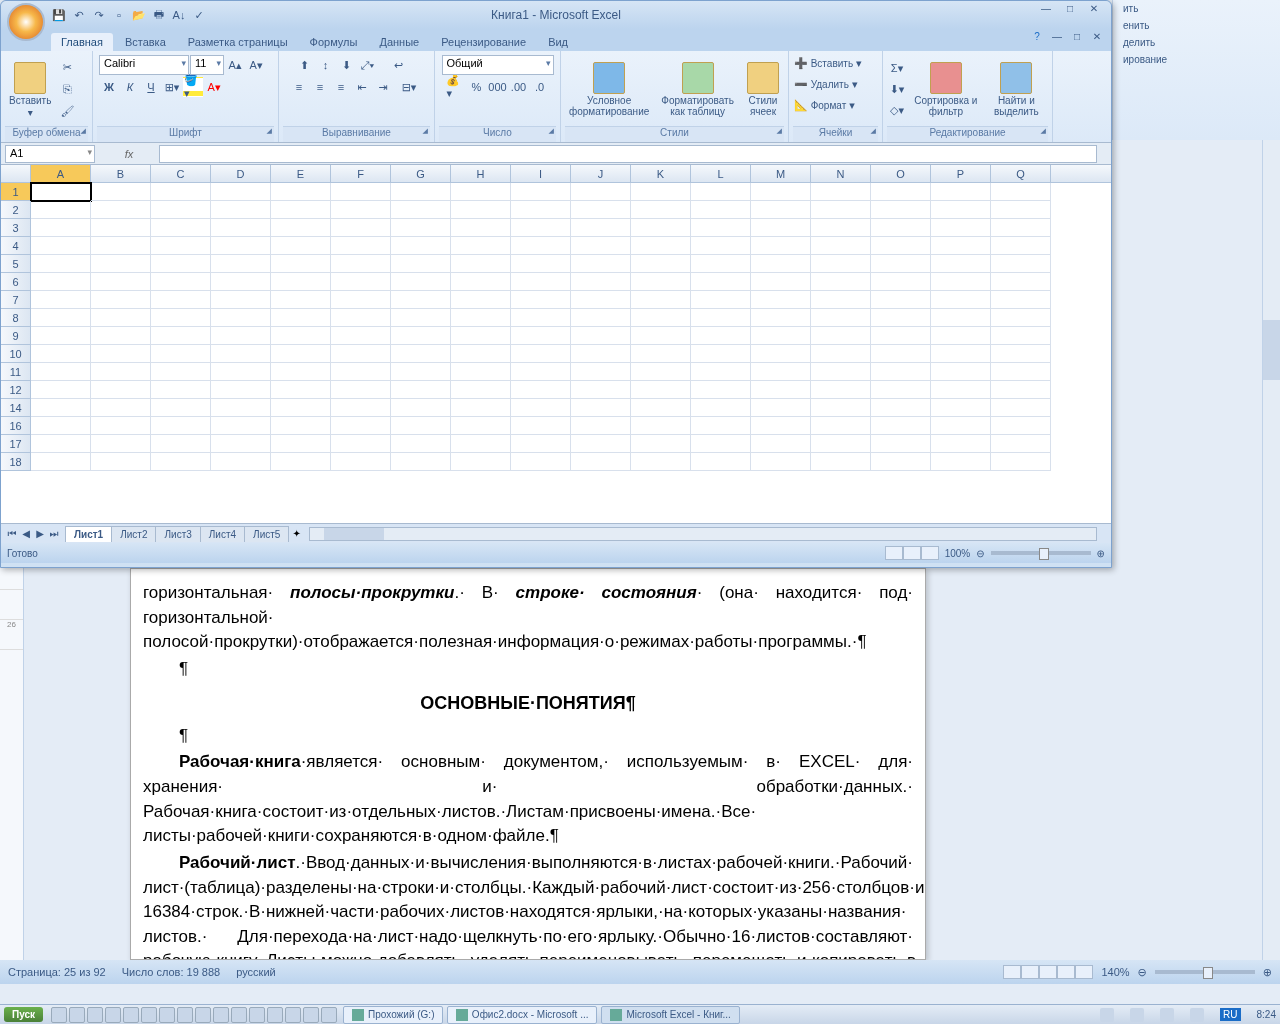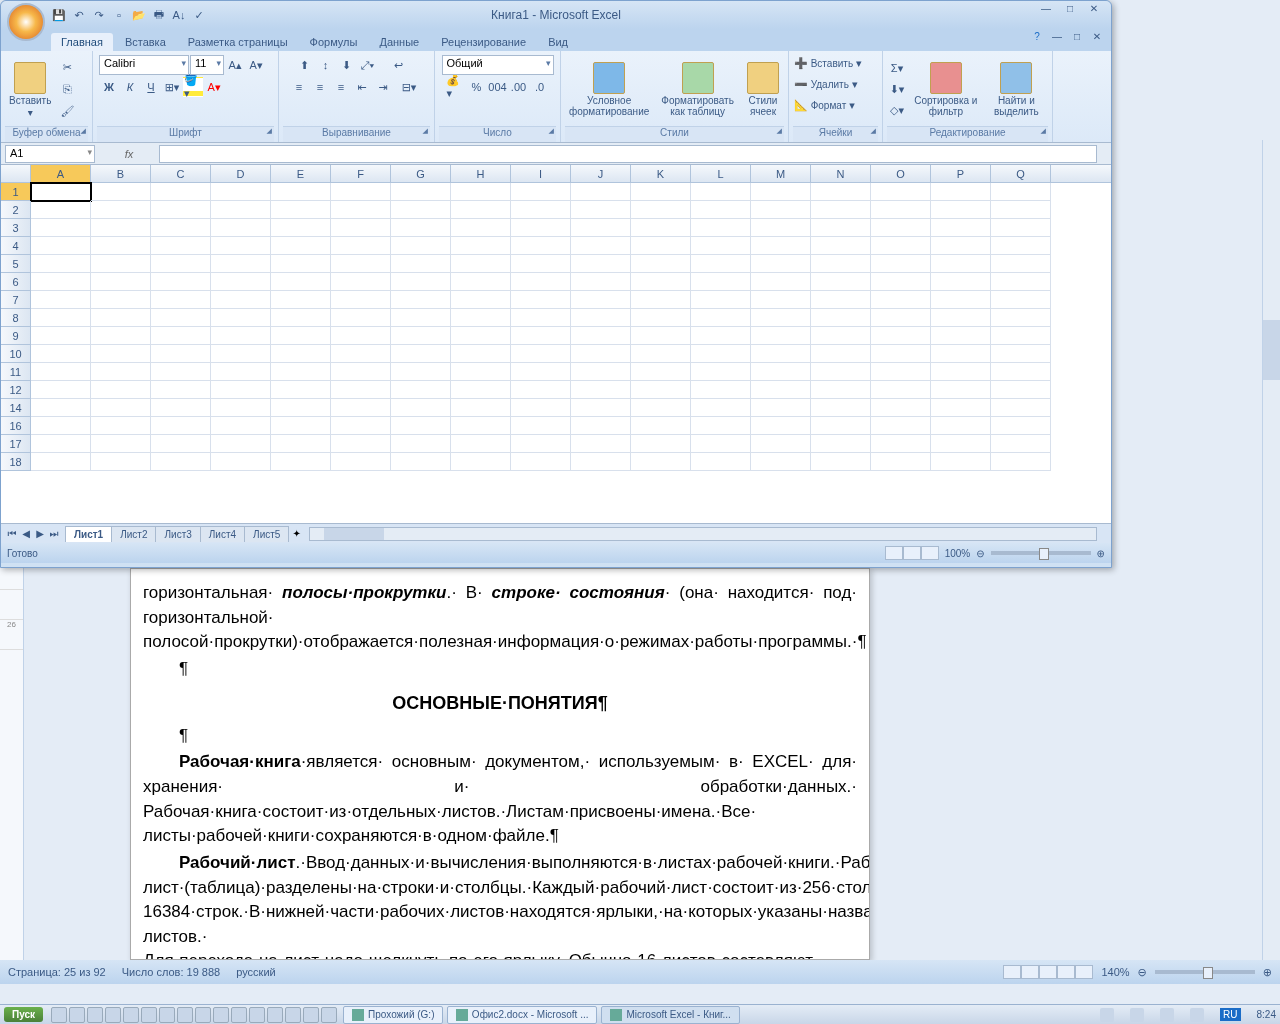--- a/index.html
+++ b/index.html
@@ -56,21 +56,21 @@
 .view-btns span { width:18px; height:14px; border:1px solid #a8bad0; background:#e8f0fb; }
 .zoom-slider { width:100px; height:4px; background:#a8bad0; position:relative; }
 .zoom-slider::before{content:"";position:absolute;left:48px;top:-3px;width:8px;height:10px;background:#e8f0fb;border:1px solid #888;}
 
 
 .word-bg { position:absolute; top:0; left:0; width:1280px; height:1004px; background:#e4ecf6; }
 .word-right-rib { position:absolute; top:0; right:0; width:168px; height:140px; background:linear-gradient(#eaf2fb,#dce9f8); border-left:1px solid #c0d2e8; }
 .word-right-rib .m{font-size:10px;color:#3b5a85;padding:3px 10px;}
 .word-ruler-v { position:absolute; left:0; top:140px; width:24px; bottom:44px; background:#f5f8fc; border-right:1px solid #c0d2e8; }
 .word-ruler-v .tick{height:30px;font-size:8px;color:#888;text-align:center;border-bottom:1px solid #ddd;}
-.word-page { position:absolute; left:130px; top:568px; width:740px; bottom:44px; background:#fff; border:1px solid #aaa; box-shadow:2px 2px 6px rgba(0,0,0,.2); padding:10px 12px; font-family:Calibri,sans-serif; font-size:17px; line-height:1.45; color:#000; overflow:hidden; text-align:justify;}
+.word-page { position:absolute; left:130px; top:568px; width:796px; bottom:44px; background:#fff; border:1px solid #aaa; box-shadow:2px 2px 6px rgba(0,0,0,.2); padding:10px 12px; font-family:Calibri,sans-serif; font-size:17px; line-height:1.45; color:#000; overflow:hidden; text-align:justify;}
 .word-page .dots { letter-spacing:0; }
 .word-page h3 { text-align:center; font-size:18px; font-weight:bold; margin:8px 0; }
 .word-page p { margin:2px 0; }
 .word-page .indent { text-indent:36px; }
 .word-scroll { position:absolute; right:0; top:140px; width:18px; bottom:44px; background:#e4ecf5; border-left:1px solid #c0d2e8; }
 .word-scroll .thumb{position:absolute;top:180px;width:100%;height:60px;background:#c8d6e8;}
 .word-status { position:absolute; bottom:20px; left:0; right:0; height:24px; background:linear-gradient(#d6e5f5,#bcd4ee); display:flex; align-items:center; font-size:11px; color:#3b5a85; padding:0 8px; gap:16px; }
 .word-status .r { margin-left:auto; display:flex; gap:8px; align-items:center; }
 
 
@@ -80,20 +80,26 @@
 .ql span { width:16px; height:16px; background:#c8d6e8; border:1px solid #9ab; border-radius:2px; }
 .task { padding:2px 8px; background:#e8f0fb; border:1px solid #9ab2d0; margin:0 2px; border-radius:2px; color:#3b5a85; display:flex; gap:4px; align-items:center; max-width:150px; overflow:hidden; white-space:nowrap; }
 .task.active { background:#d0dff0; }
 .tray { margin-left:auto; display:flex; gap:16px; padding:0 4px; align-items:center; color:#3b5a85; }
 .tray span.ic{width:14px;height:14px;background:#c8d6e8;border-radius:2px;}
 </style>
 </head>
 <body>
 
 <div class="word-bg">
+  <div class="word-right-rib">
+    <div class="m">ить</div>
+    <div class="m">енить</div>
+    <div class="m">делить</div>
+    <div class="m">ирование</div>
+  </div>
   <div class="word-ruler-v">
       <div class="tick">18</div>
       <div class="tick"></div>
       <div class="tick">19</div>
       <div class="tick"></div>
       <div class="tick">20</div>
       <div class="tick"></div>
       <div class="tick">21</div>
       <div class="tick"></div>
       <div class="tick">22</div>
@@ -232,21 +238,21 @@
         </div>
       </div>
       <div class="group-label">Выравнивание</div>
     </div>
     <div class="group" style="width:126px;">
       <div class="group-body" style="flex-direction:column;gap:2px;padding:2px;">
         <div class="combo" style="width:112px;">Общий</div>
         <div class="btn-row">
           <div class="sm-btn">💰▾</div>
           <div class="sm-btn">%</div>
-          <div class="sm-btn">004</div>
+          <div class="sm-btn">000</div>
           <div class="sm-btn">.00</div>
           <div class="sm-btn">.0</div>
         </div>
       </div>
       <div class="group-label">Число</div>
     </div>
     <div class="group" style="width:228px;">
       <div class="group-body">
         <div class="big-btn">
             <div class="ico" style="background:#7eb8e8;"></div>

